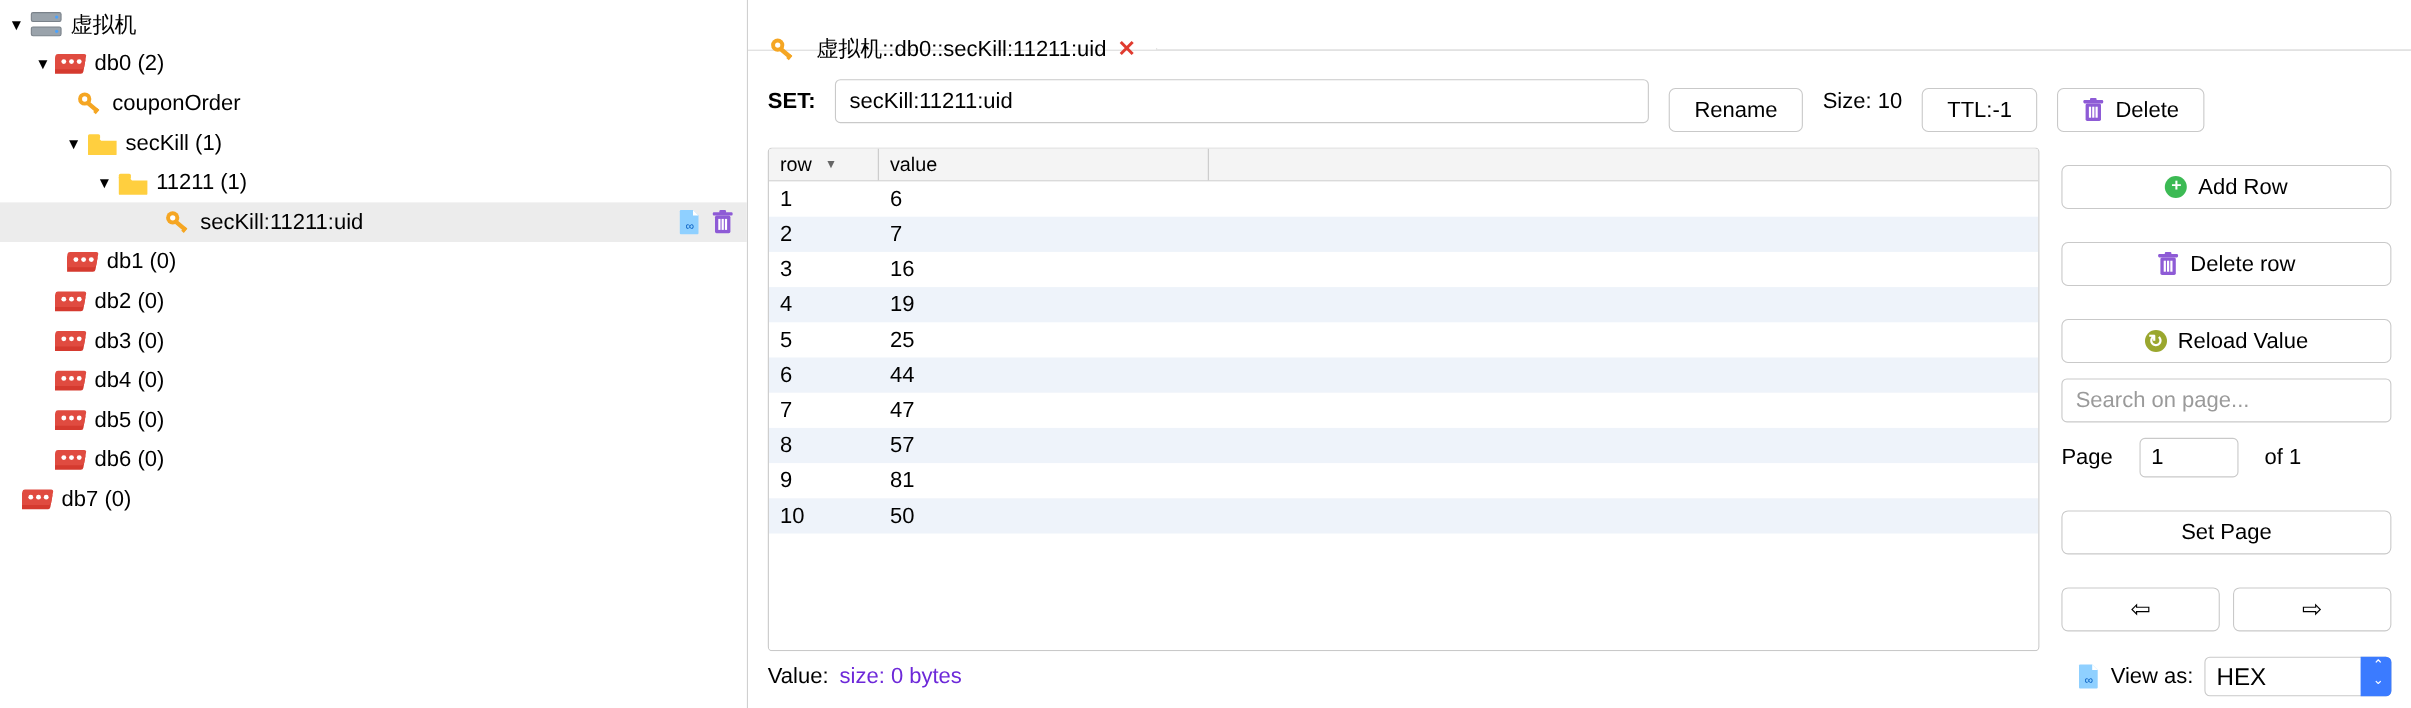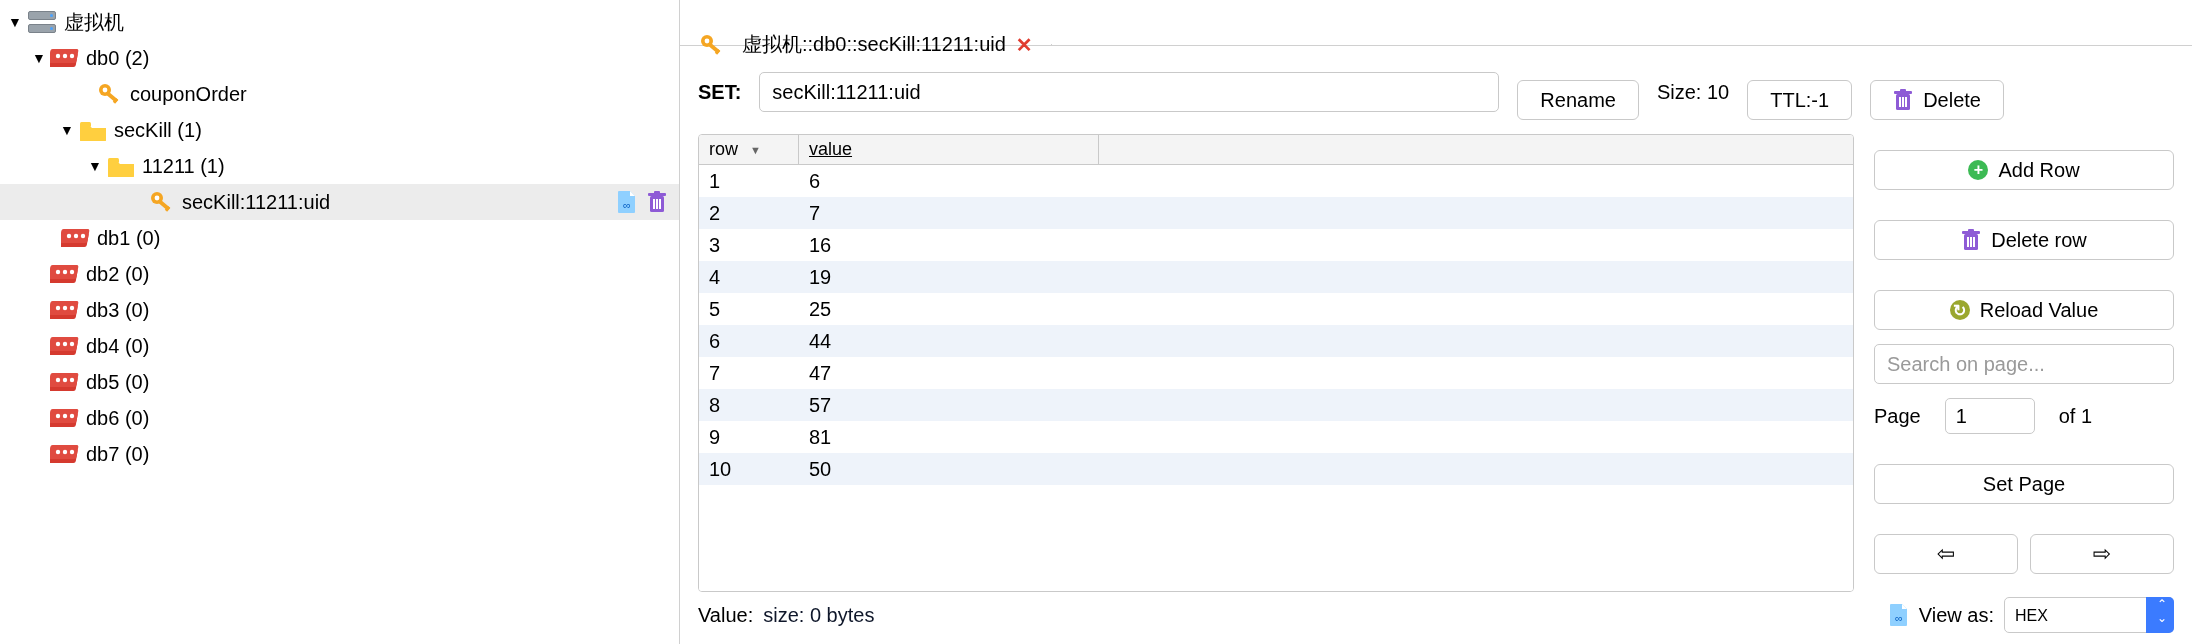--- a/index.html
+++ b/index.html
@@ -54,21 +54,21 @@
 .key-header input.keyname { flex:1; height:40px; border:1px solid #c9c9c9; border-radius:5px; padding:0 12px; font-size:20px; max-width:740px;}
 .btn { height:40px; border:1px solid #c9c9c9; border-radius:6px; background:#fff; padding:0 22px; font-size:20px; cursor:pointer; display:inline-flex; align-items:center; justify-content:center; gap:10px;margin-top:16px;}
 .size-lbl{ white-space:nowrap; }
 
 
 .body { flex:1; display:flex; padding:0 18px 0 18px; gap:20px; overflow:hidden;}
 .table-wrap{ flex:1; border:1px solid #c9c9c9; border-radius:4px; overflow:hidden; display:flex; flex-direction:column; min-height:0;}
 .thead{ display:flex; background:#f4f4f4; border-bottom:1px solid #c9c9c9; height:30px; align-items:center; font-size:18px;}
 .th{ padding:0 10px; border-right:1px solid #c9c9c9; height:100%; display:flex; align-items:center; gap:8px;}
 .th.row-col{ width:100px;gap:12px;}
-.th.val-col{ width:300px;text-decoration:underline; }
+.th.val-col{ width:300px; }
 .th.rest{ flex:1; border-right:none;}
 .sort-ind{ font-size:11px; color:#666;}
 .tbody{ flex:1; overflow:auto; background:#fff;}
 .tr{ display:flex; height:32px; align-items:center; font-size:20px;}
 .tr:nth-child(even){ background:#eef3fa; }
 .td{ padding:0 10px;}
 .td.row-col{ width:100px;}
 .td.val-col{ flex:1;}
 
 
@@ -80,23 +80,23 @@
 .search-input{ width:100%; height:40px; border:1px solid #c9c9c9; border-radius:5px; padding:0 12px; font-size:20px;}
 .search-input::placeholder{color:#9a9a9a;}
 .page-row{ display:flex; align-items:center; gap:24px;}
 .page-row input{ width:90px; height:36px; border:1px solid #c9c9c9; border-radius:5px; padding:0 10px; font-size:20px;}
 .nav-row{ display:flex; gap:12px;}
 .nav-row .btn{ flex:1; font-size:22px;}
 
 
 .footer{ height:52px; border-top:0; display:flex; align-items:center; padding:0 18px 6px 18px; gap:10px;}
 .footer .val-lbl{ color:#000;}
-.footer .size-hint{ color:#0f172a;}
+.footer .size-hint{ color:#6d28d9;}
 .footer .spacer{flex:1;}
-.viewas-select{ height:36px; width:170px; border:1px solid #c9c9c9; border-radius:5px; font-size:16px; padding:0 10px; background:#fff; appearance:none; -webkit-appearance:none;}
+.viewas-select{ height:36px; width:170px; border:1px solid #c9c9c9; border-radius:5px; font-size:22px; padding:0 10px; background:#fff; appearance:none; -webkit-appearance:none;}
 .select-wrap{position:relative; display:inline-block;}
 .select-wrap::after{content:""; position:absolute; right:0; top:0; bottom:0; width:28px; background:#3b7bff; border-radius:0 5px 5px 0; pointer-events:none;}
 .select-wrap::before{content:"⌃\A⌄"; white-space:pre; position:absolute; right:7px; top:0px; color:#fff; font-size:12px; line-height:14px; z-index:2; pointer-events:none;}
 
 </style>
 </head>
 <body>
 
 <svg width="0" height="0" style="position:absolute">
   <defs>
@@ -151,21 +151,21 @@
   <div class="tree-row" style="padding-left:30px">
     <span class="disclosure">▼</span>
     <span class="tree-icon icon-db">
         <svg>
           <use href="#svg-db"></use>
         </svg>
       </span>
     <span class="tree-label">db0  (2)</span>
   </div>
 
-  <div class="tree-row" style="padding-left:76px">
+  <div class="tree-row" style="padding-left:48px">
     <span class="disclosure hidden">▼</span>
     <span class="tree-icon icon-key">
         <svg>
           <use href="#svg-key"></use>
         </svg>
       </span>
     <span class="tree-label">couponOrder</span>
   </div>
 
   <div class="tree-row" style="padding-left:58px">
@@ -253,21 +253,21 @@
   </div>
   <div class="tree-row" style="padding-left:30px">
     <span class="disclosure hidden">▼</span>
     <span class="tree-icon icon-db">
         <svg>
           <use href="#svg-db"></use>
         </svg>
       </span>
     <span class="tree-label">db6  (0)</span>
   </div>
-  <div class="tree-row" style="padding-left:30px">
+  <div class="tree-row" style="">
     <span class="disclosure hidden">▼</span>
     <span class="tree-icon icon-db">
         <svg>
           <use href="#svg-db"></use>
         </svg>
       </span>
     <span class="tree-label">db7  (0)</span>
   </div>
 
 </div>

